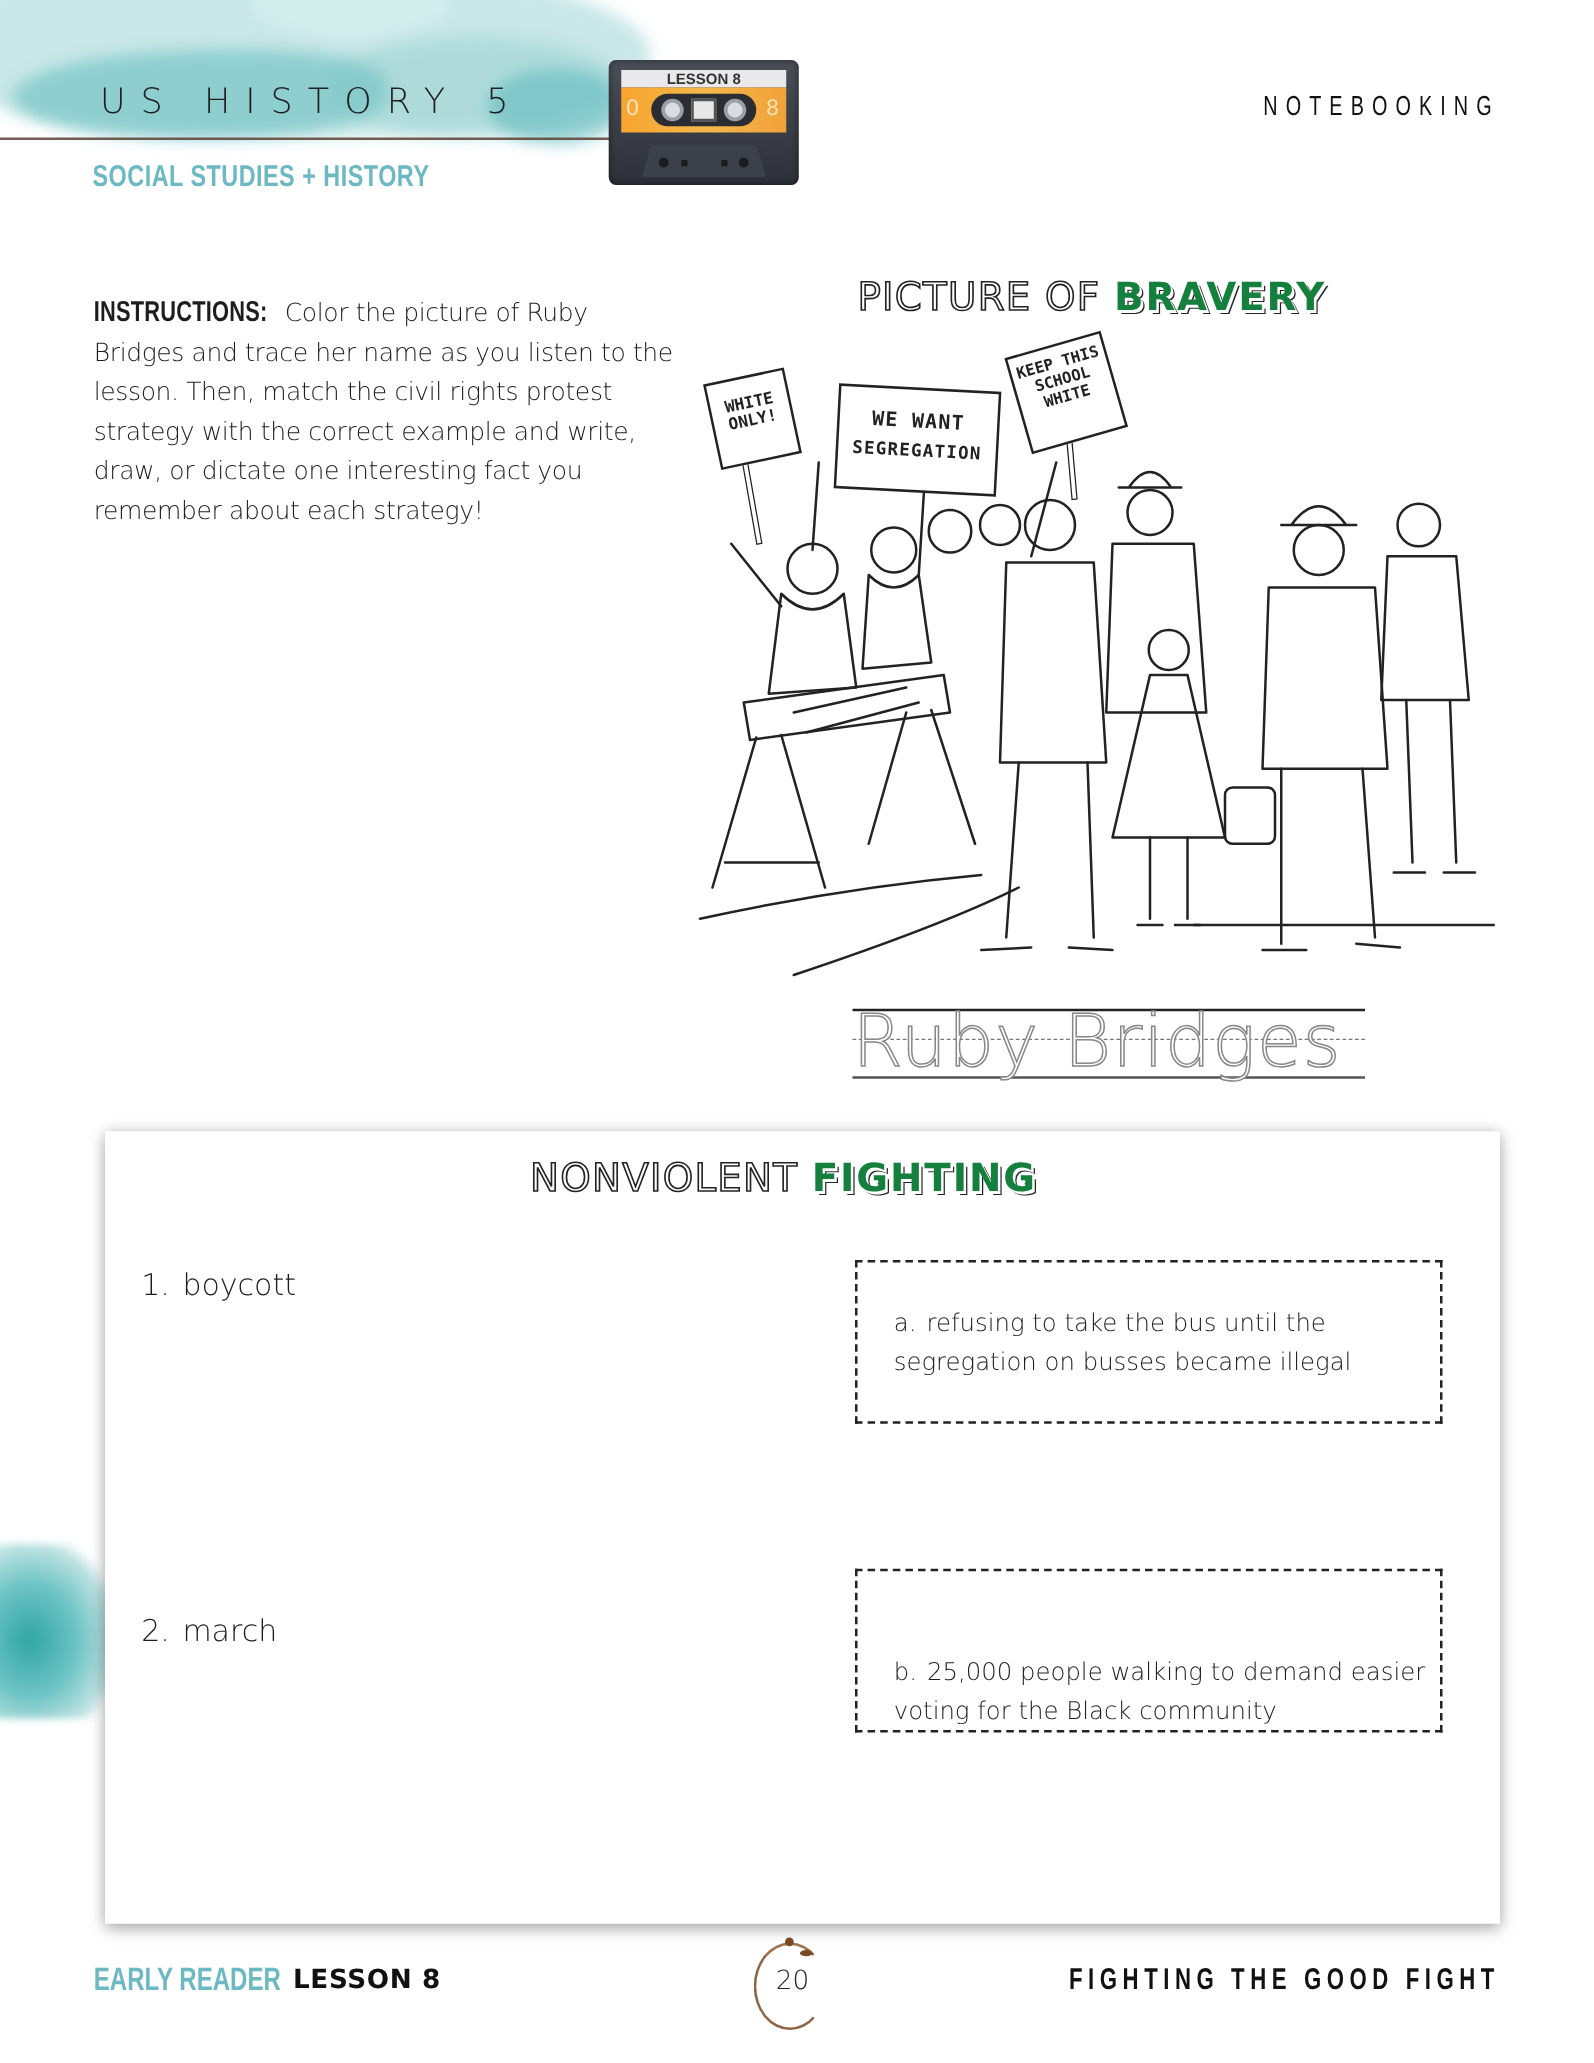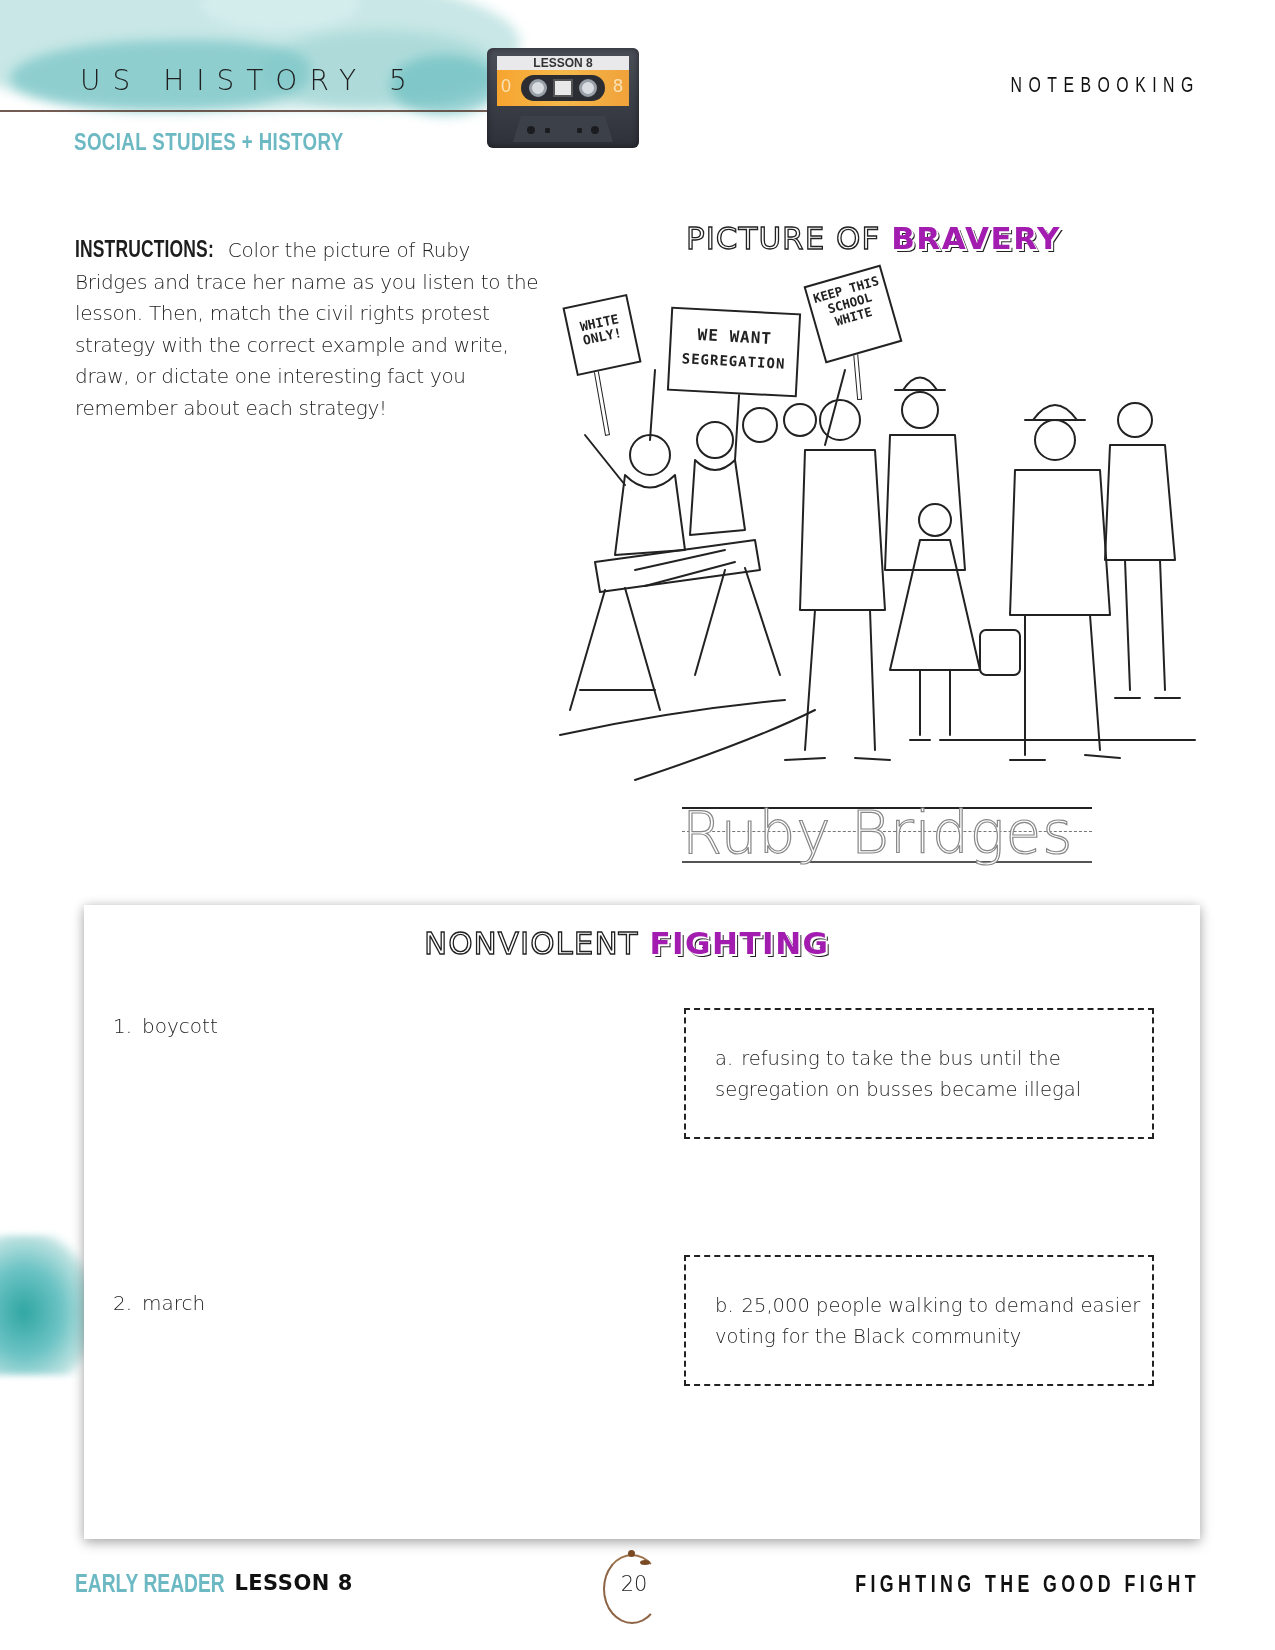--- a/index.html
+++ b/index.html
@@ -33,21 +33,21 @@
 
     .section-label { position: absolute; right: 75px; top: 72px; font-family: "Liberation Sans", sans-serif; font-size: 22px; letter-spacing: 9px; color: #111; transform: scaleX(.72); transform-origin: right; }
 
     
     .instructions { position: absolute; left: 75px; top: 234px; width: 470px; font-family: "DejaVu Sans", sans-serif; font-size: 20px; line-height: 31.5px; color: #1d1d1d; font-weight: 300; letter-spacing: -.3px; }
     .instructions .lead { font-family: "Liberation Sans", sans-serif; font-weight: 700; font-size: 23px; display: inline-block; transform: scaleX(.76); transform-origin: left; margin-right: -36px; letter-spacing: .2px; }
 
     
     .outline-title { position: absolute; font-family: "DejaVu Sans", sans-serif; font-size: 31px; letter-spacing: 1px; }
     .outline-title .thin { color: #fff; -webkit-text-stroke: 1.3px #222; font-weight: 400; text-align: right; }
-    .outline-title .bold { color: #a21caf; font-weight: 700; text-shadow: 2px 2px 0 #fff, 3px 3px 0 #222; letter-spacing: 1.5px; }
+    .outline-title .bold { color: #15803d; font-weight: 700; text-shadow: 2px 2px 0 #fff, 3px 3px 0 #222; letter-spacing: 1.5px; }
     .picture-title { left: 686px; top: 220px; }
     .protest-title { left: 424px; top: 925px; }
 
     
     .illustration { position: absolute; left: 555px; top: 270px; width: 665px; height: 530px; }
     .sign { position: absolute; background: #fff; border: 2.5px solid #222; font-family: "DejaVu Sans Mono", monospace; font-weight: 700; color: #222; text-align: center; line-height: 1.1; }
     .sign.s1 { left: 14px; top: 30px; width: 66px; height: 70px; transform: rotate(-12deg); font-size: 13px; padding-top: 14px; }
     .sign.s2 { left: 114px; top: 40px; width: 130px; height: 84px; transform: rotate(3deg); font-size: 16px; padding-top: 16px; letter-spacing: 1px; }
     .sign.s3 { left: 258px; top: 4px; width: 80px; height: 80px; transform: rotate(-16deg); font-size: 12.5px; padding-top: 6px; }
     .stick { position: absolute; width: 5px; background: #fff; border: 1.5px solid #222; }
@@ -56,29 +56,29 @@
     .trace { position: absolute; left: 682px; top: 807px; width: 410px; height: 62px; }
     .trace .top-line { position: absolute; left: 0; top: 0; width: 100%; height: 2px; background: #222; }
     .trace .mid-line { position: absolute; left: 0; top: 24px; width: 100%; border-top: 1.5px dashed #777; }
     .trace .base-line { position: absolute; left: 0; top: 54px; width: 100%; height: 1.5px; background: #555; }
     .trace .word { position: absolute; left: 0; top: -8px; width: 100%; font-family: "DejaVu Sans", sans-serif; font-weight: 200; font-size: 58px; color: #fff; -webkit-text-stroke: 1.2px #888; letter-spacing: 1px; white-space: nowrap; }
 
     
     .card { position: absolute; left: 84px; top: 905px; width: 1116px; height: 634px; background: #fff; box-shadow: 0 4px 12px rgba(0,0,0,.28), 0 0 10px rgba(0,0,0,.12); }
     .side-wash { position: absolute; left: -20px; top: 1235px; width: 110px; height: 140px; background: radial-gradient(ellipse at 40% 55%, #2fa6a3 0%, #6cc3c4 40%, #bfe3e2 70%, rgba(255,255,255,0) 80%); filter: blur(3px); }
 
-    .strategy { position: absolute; font-family: "DejaVu Sans", sans-serif; font-weight: 300; font-size: 20px; color: #1d1d1d; }
+    .strategy { position: absolute; font-family: "DejaVu Sans", sans-serif; font-weight: 300; font-size: 24px; color: #1d1d1d; }
     .strategy .num { margin-right: 10px; }
     .s-1 { left: 113px; top: 1014px; }
     .s-2 { left: 113px; top: 1291px; }
 
     .example { position: absolute; border: 2.5px dashed #222; padding: 0 0 0 29px; font-family: "DejaVu Sans", sans-serif; font-weight: 300; font-size: 19.5px; line-height: 31px; color: #1d1d1d; display: flex; align-items: center; }
     .example .letter { margin-right: 8px; }
     .ex-a { left: 684px; top: 1008px; width: 470px; height: 131px; }
-    .ex-b { left: 684px; top: 1255px; width: 470px; height: 131px; }
+    .ex-b { left: 684px; top: 1255px; width: 470px; height: 131px; align-items: flex-end; }
 
     
     .footer-left { position: absolute; left: 75px; top: 1568px; white-space: nowrap; }
     .footer-series { display: inline-block; font-family: "Liberation Sans", sans-serif; font-weight: 700; font-size: 26px; color: #6cb8c3; transform: scaleX(.74); transform-origin: left; margin-right: -48px; }
     .footer-lesson { display: inline-block; font-family: "DejaVu Sans", sans-serif; font-weight: 700; font-size: 21px; color: #111; letter-spacing: .5px; vertical-align: 2px; }
     .page-num-wrap { position: absolute; left: 600px; top: 1550px; width: 68px; height: 78px; }
     .coffee-ring { position: absolute; left: 3px; top: 4px; width: 58px; height: 70px; border-radius: 50%; border: 2px solid #7a4a25; border-right-color: transparent; border-top-color: #8b5a2b; opacity: .85; }
     .coffee-drop { position: absolute; width: 7px; height: 7px; border-radius: 50%; background: #7a4a25; }
     .page-num { position: absolute; left: 0; top: 22px; width: 68px; text-align: center; font-family: "DejaVu Sans", sans-serif; font-weight: 300; font-size: 21px; color: #222; }
     .footer-right { position: absolute; right: 75px; top: 1570px; font-family: "Liberation Sans", sans-serif; font-weight: 700; font-size: 24px; letter-spacing: 6px; color: #111; transform: scaleX(.74); transform-origin: right; }

